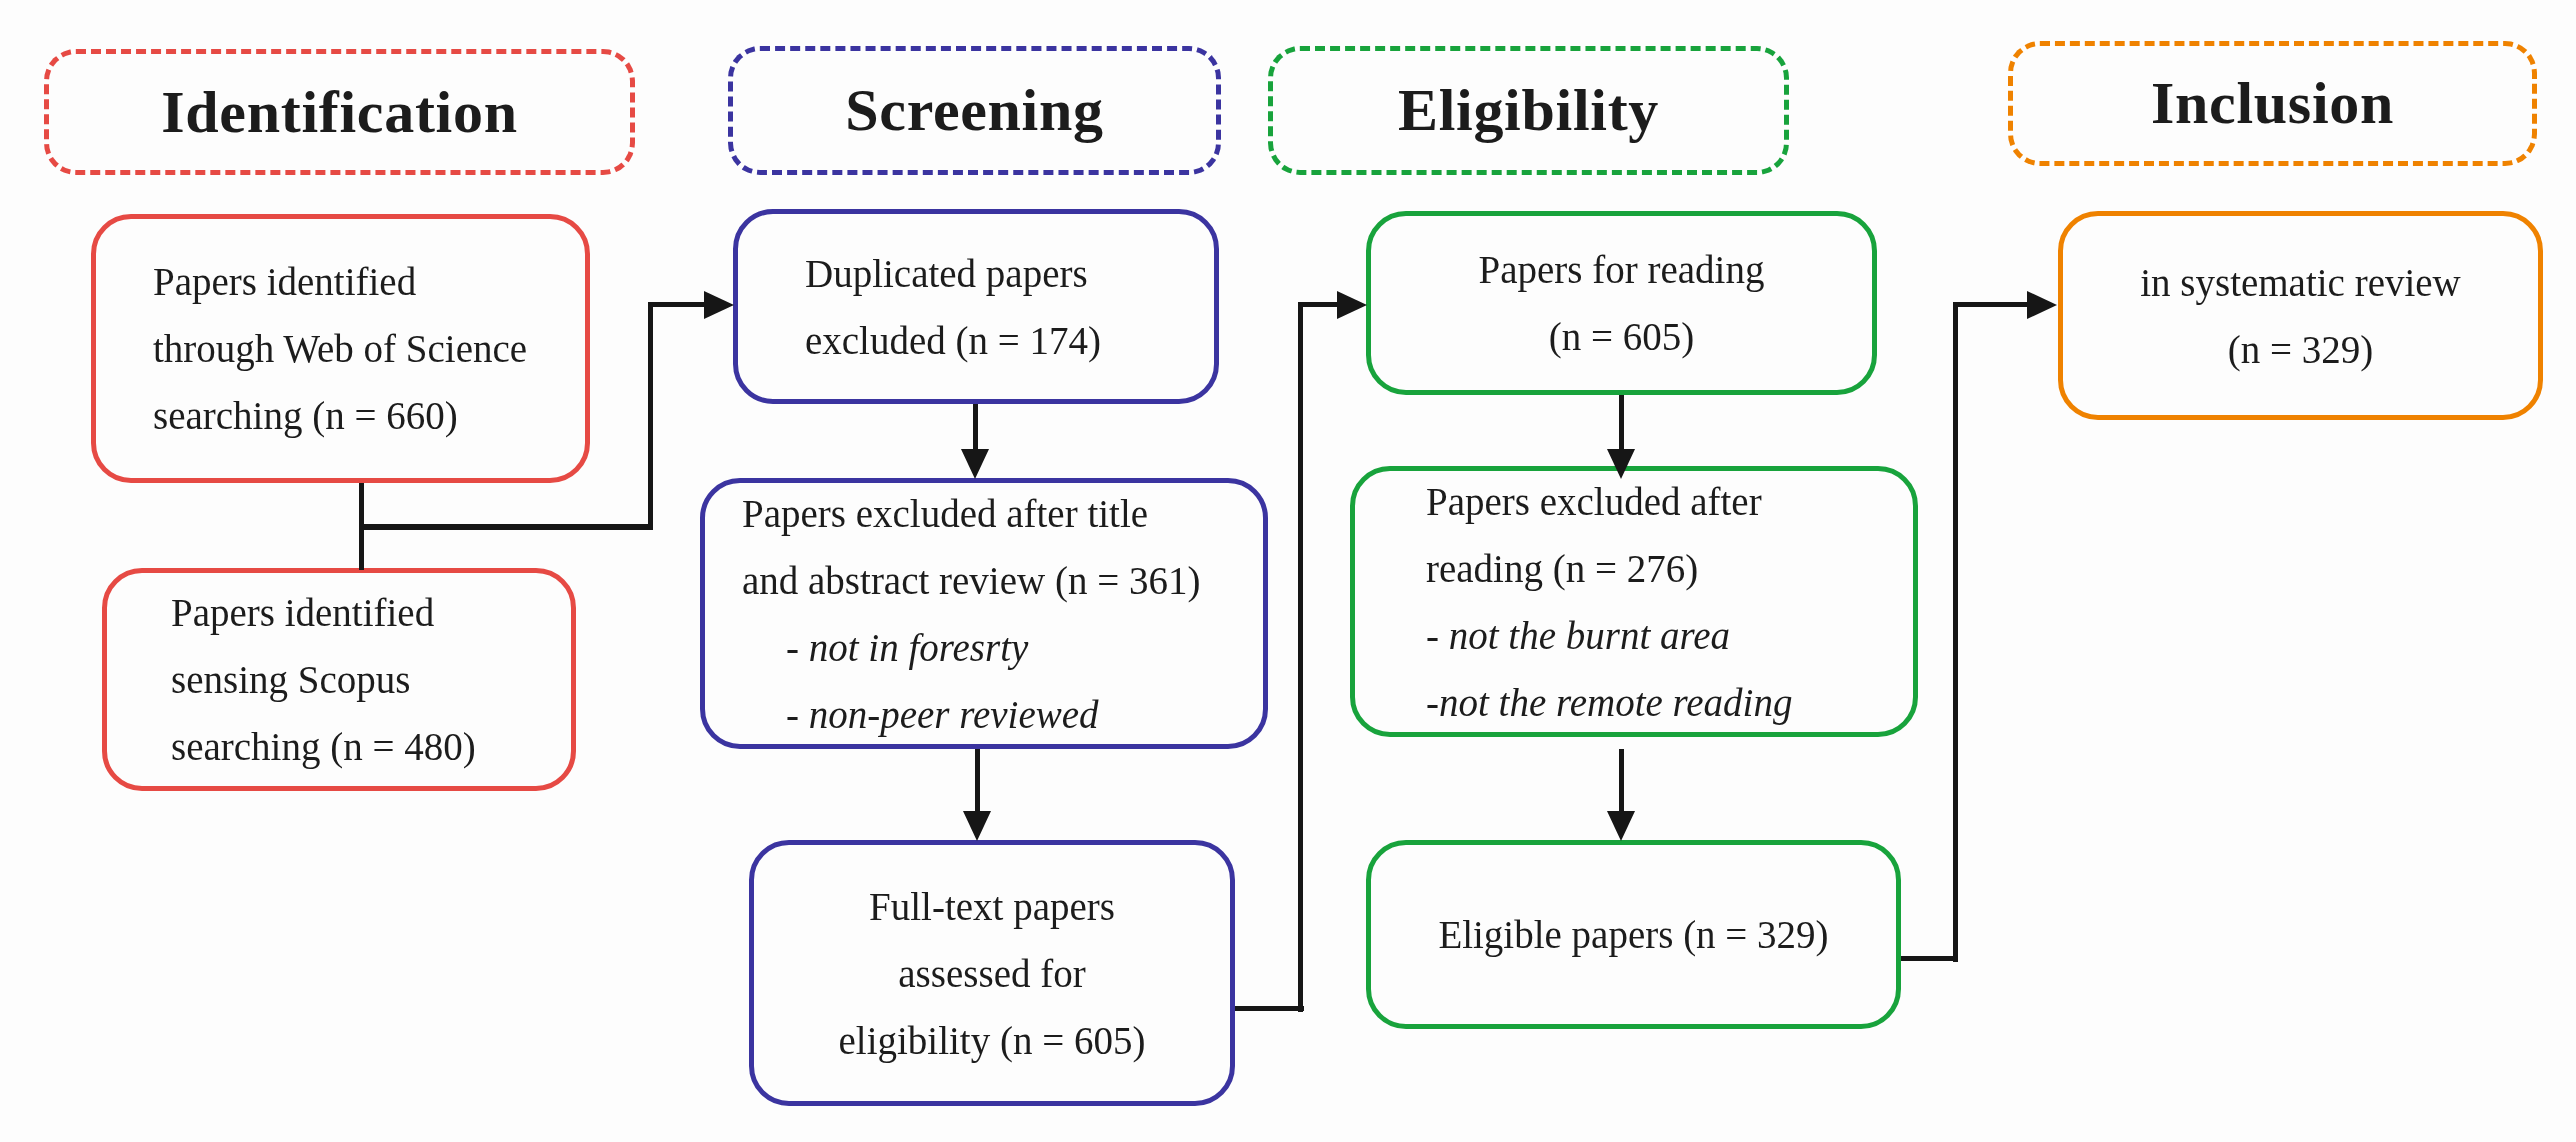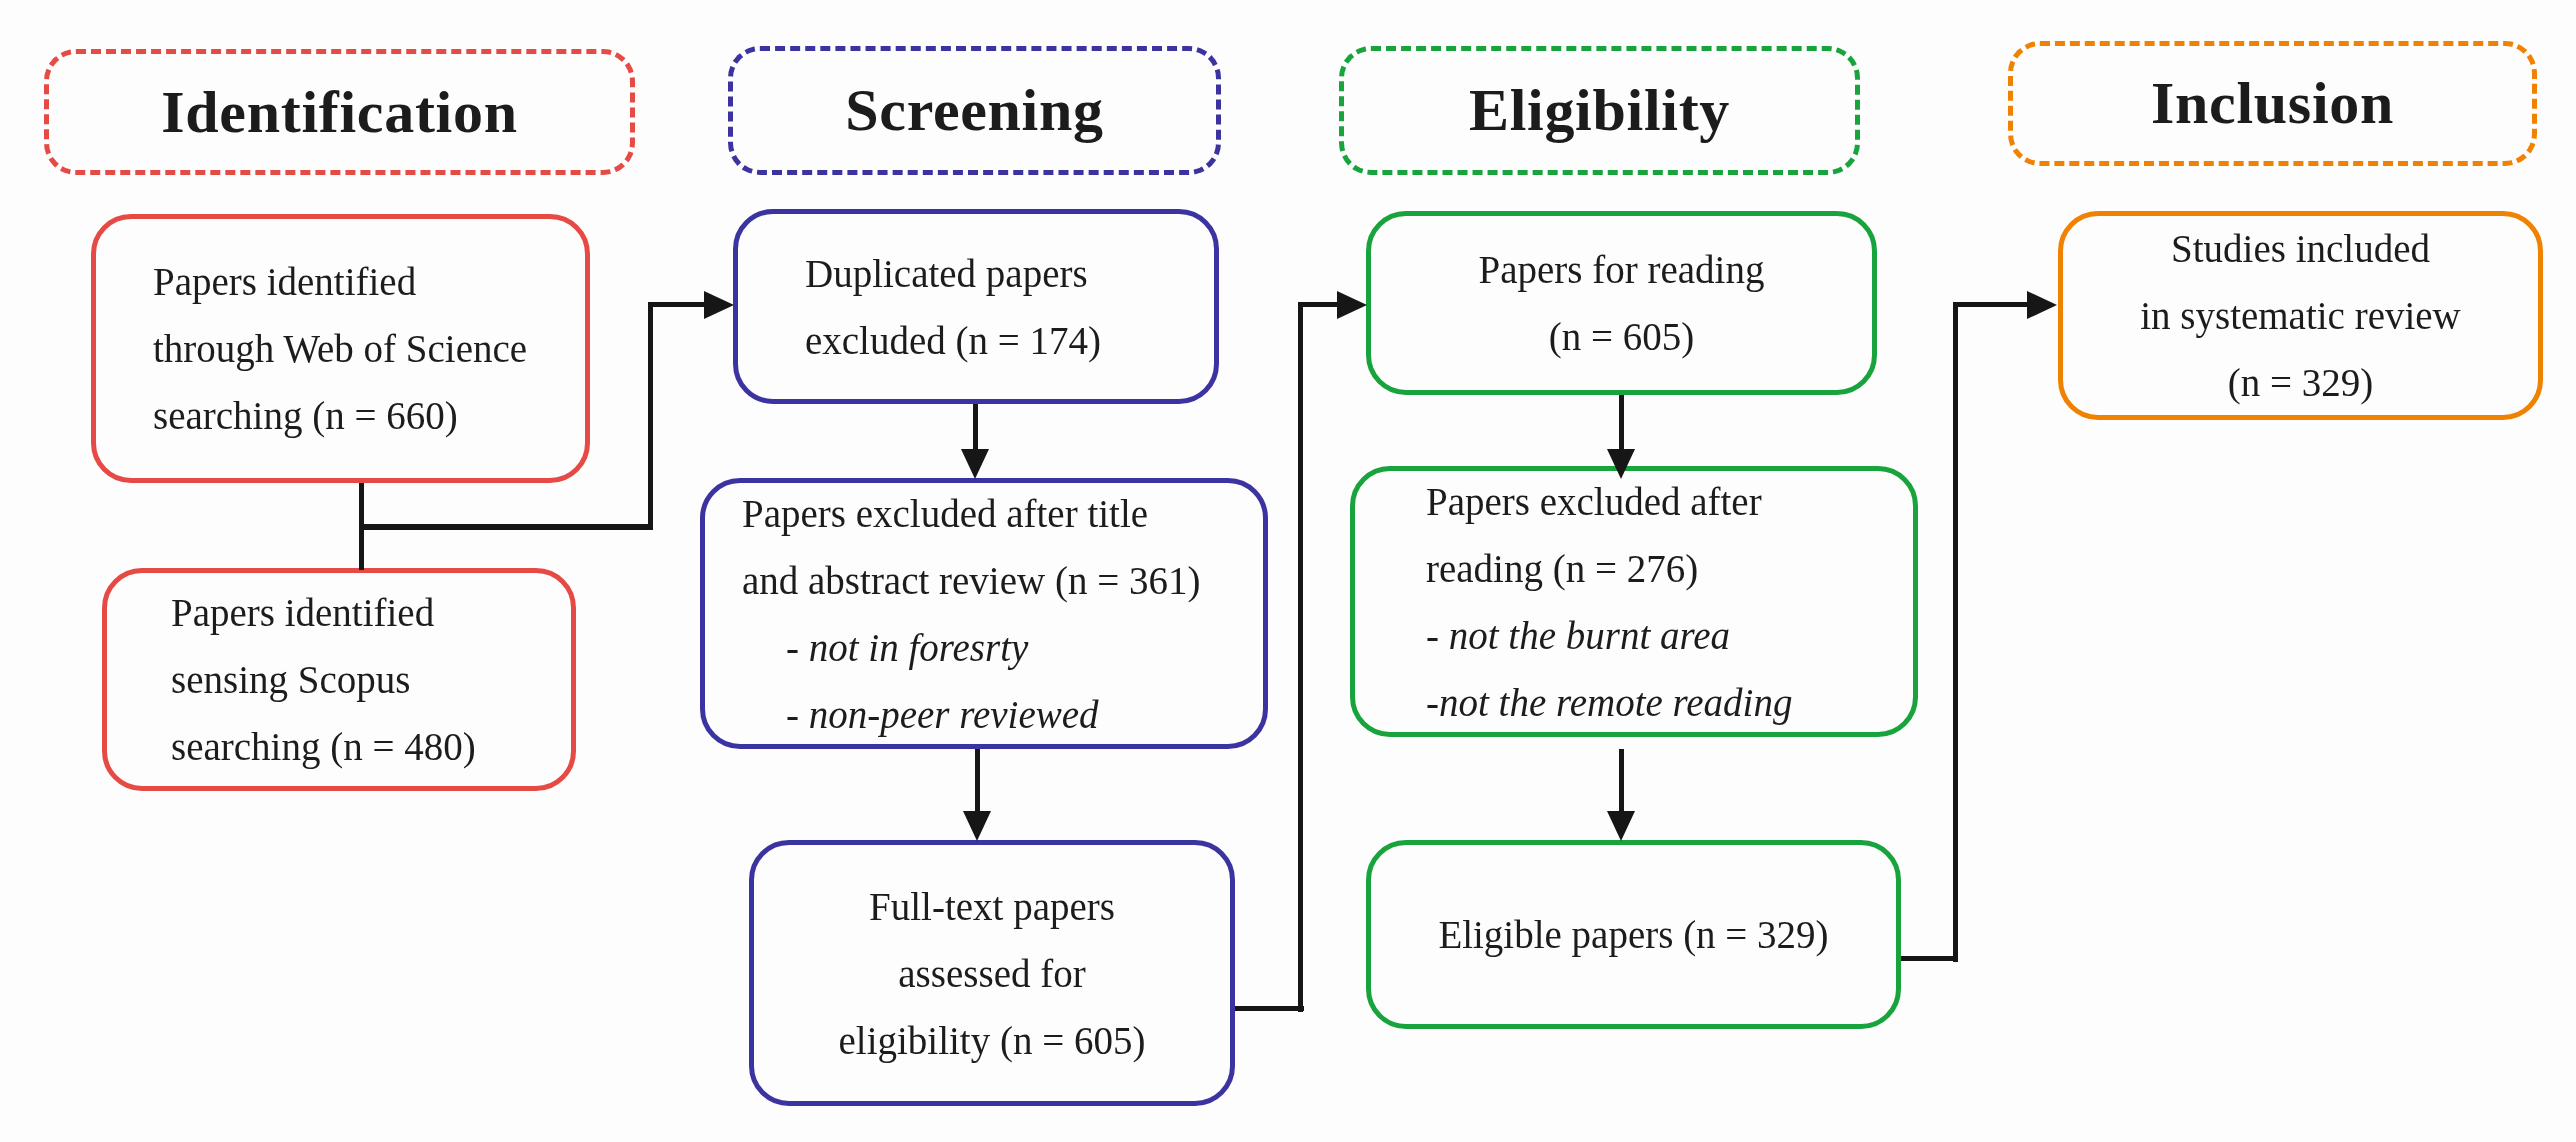--- a/index.html
+++ b/index.html
@@ -45,21 +45,21 @@
 <div id="canvas">
 
   <div class="hdr" style="left: 44px; top: 49px; width: 581px; height: 116px; border-color: rgb(230, 74, 68);">
     <span>Identification</span>
   </div>
 
   <div class="hdr" style="left: 728px; top: 46px; width: 483px; height: 119px; border-color: rgb(59, 52, 160);">
     <span>Screening</span>
   </div>
 
-  <div class="hdr" style="left: 1339px; top: 46px; width: 511px; height: 119px; border-color: rgb(24, 163, 60); justify-content: center;">
+  <div class="hdr" style="left: 1268px; top: 46px; width: 511px; height: 119px; border-color: rgb(24, 163, 60); justify-content: center;">
     <span>Eligibility</span>
   </div>
 
   <div class="hdr" style="left: 2008px; top: 41px; width: 519px; height: 115px; border-color: rgb(239, 130, 0);">
     <span>Inclusion</span>
   </div>
 
   <div class="box left" style="left: 91px; top: 214px; width: 499px; height: 269px; padding-left: 57px; border-color: rgb(230, 74, 68);">
     <span class="bline">Papers identified</span>
     <span class="bline">through Web of Science</span>
@@ -100,21 +100,20 @@
     <span class="bline">reading (n = 276)</span>
     <span class="bline italic">- not the burnt area</span>
     <span class="bline italic">-not the remote reading</span>
   </div>
 
   <div class="box center" style="left: 1366px; top: 840px; width: 535px; height: 189px; border-color: rgb(24, 163, 60);">
     <span class="bline">Eligible papers (n = 329)</span>
   </div>
 
   <div class="box center" style="left: 2058px; top: 211px; width: 485px; height: 209px; border-color: rgb(239, 130, 0);">
-    <span class="bline">Studies included</span>
     <span class="bline">in systematic review</span>
     <span class="bline">(n = 329)</span>
   </div>
 
   <div class="cline" style="left:359px;top:483px;width:5.4px;height:87px;"></div>
   <div class="cline" style="left:359px;top:524px;width:294px;height:6px;"></div>
   <div class="cline" style="left:648px;top:305px;width:5.4px;height:225px;"></div>
   <div class="cline" style="left:648px;top:302px;width:57px;height:5.4px;"></div>
   <div class="arrow-right" style="left:704px;top:291px;"></div>
 

